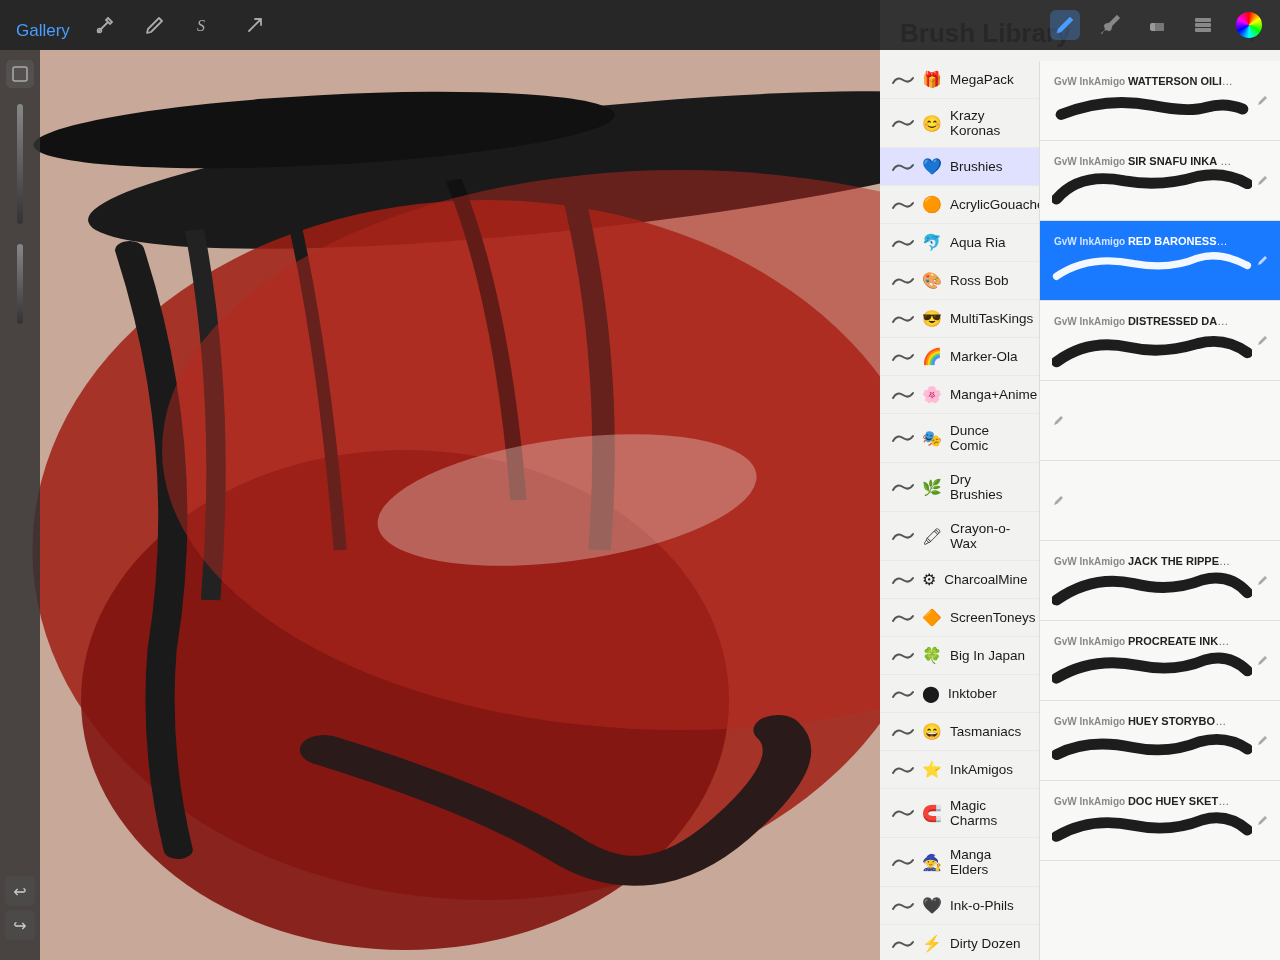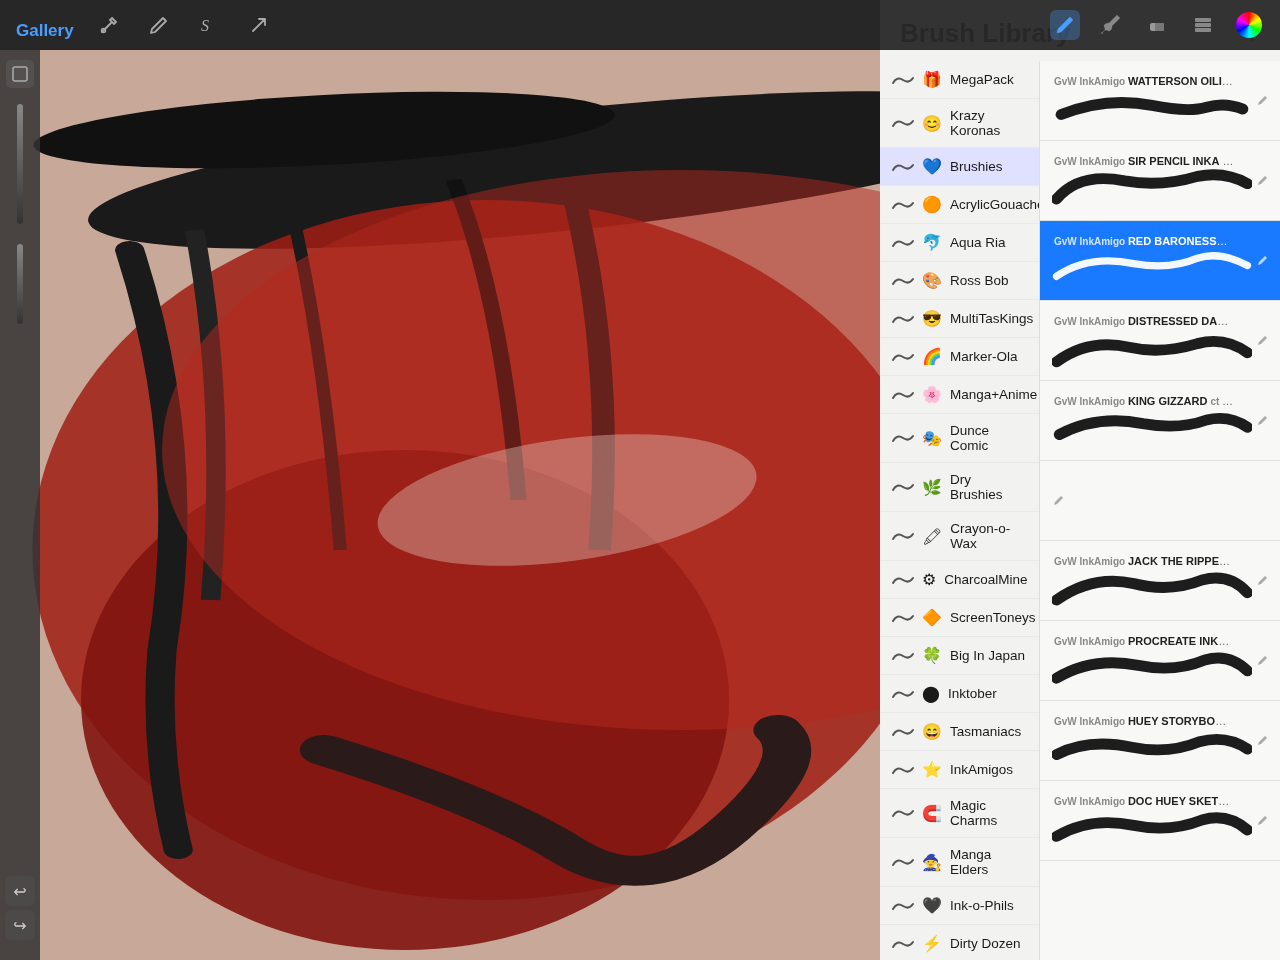--- a/index.html
+++ b/index.html
@@ -7,21 +7,21 @@
 
     
     #topbar {
       position: absolute; top: 0; left: 0; right: 0; height: 50px;
       background: rgba(40,40,40,0.95);
       display: flex; align-items: center; padding: 0 16px;
       z-index: 100;
     }
     #topbar .left { display: flex; align-items: center; gap: 20px; }
     #topbar .right { margin-left: auto; display: flex; align-items: center; gap: 16px; }
-    .gallery-btn { color: #4a9eff; font-size: 17px; font-weight: 700; cursor: pointer; margin-top: 12px; }
+    .gallery-btn { color: #4a9eff; font-size: 17px; font-weight: 400; cursor: pointer; margin-top: 12px; }
     .tool-icon { width: 30px; height: 30px; display: flex; align-items: center; justify-content: center; cursor: pointer; }
 
     
     #canvas-area {
       position: absolute; top: 50px; left: 0; right: 0; bottom: 0;
       background: #c8a090;
       overflow: hidden;
     }
 
     
@@ -468,21 +468,21 @@
           <div class="edit-icon">
             <svg width="12" height="12" viewBox="0 0 12 12" fill="none">
               <path d="M2 10l1-3 6-6 2 2-6 6-3 1z" fill="currentColor"></path>
             </svg>
           </div>
         </div>
         <div class="brush-item">
           <div class="brush-preview">
     <div class="brush-name-area">
       <div class="brush-name">
-        <span class="label">GvW InkAmigo </span><strong>SIR PENCIL INKA</strong> <span class="label">wct P5</span>
+        <span class="label">GvW InkAmigo </span><strong>SIR SNAFU INKA</strong> <span class="label">wct P5</span>
       </div>
     </div>
     <svg viewBox="0 0 220 50" style="margin-top:18px;">
       <path d="M5 35 Q30 5 80 15 Q120 22 160 10 Q190 4 215 18" stroke="#111" stroke-width="12" fill="none" stroke-linecap="round" stroke-linejoin="round" opacity="0.95"></path>
     </svg>
   </div>
           <div class="edit-icon">
             <svg width="12" height="12" viewBox="0 0 12 12" fill="none">
               <path d="M2 10l1-3 6-6 2 2-6 6-3 1z" fill="currentColor"></path>
             </svg>
@@ -516,30 +516,20 @@
       <path d="M5 38 Q40 12 85 22 Q120 30 160 18 Q190 10 215 28" stroke="#111" stroke-width="12" fill="none" stroke-linecap="round" stroke-linejoin="round" opacity="0.95"></path>
     </svg>
   </div>
           <div class="edit-icon">
             <svg width="12" height="12" viewBox="0 0 12 12" fill="none">
               <path d="M2 10l1-3 6-6 2 2-6 6-3 1z" fill="currentColor"></path>
             </svg>
           </div>
         </div>
         <div class="brush-item">
-          <div class="brush-preview">
-    <div class="brush-name-area">
-      <div class="brush-name">
-        <span class="label">GvW InkAmigo </span><strong>KING GIZZARD</strong> <span class="label">ct P5</span>
-      </div>
-    </div>
-    <svg viewBox="0 0 220 50" style="margin-top:18px;">
-      <path d="M8 30 Q50 8 100 18 Q140 25 170 14 Q195 8 215 22" stroke="#111" stroke-width="12" fill="none" stroke-linecap="round" stroke-linejoin="round" opacity="0.95"></path>
-    </svg>
-  </div>
           <div class="edit-icon">
             <svg width="12" height="12" viewBox="0 0 12 12" fill="none">
               <path d="M2 10l1-3 6-6 2 2-6 6-3 1z" fill="currentColor"></path>
             </svg>
           </div>
         </div>
         <div class="brush-item">
           <div class="edit-icon">
             <svg width="12" height="12" viewBox="0 0 12 12" fill="none">
               <path d="M2 10l1-3 6-6 2 2-6 6-3 1z" fill="currentColor"></path>

